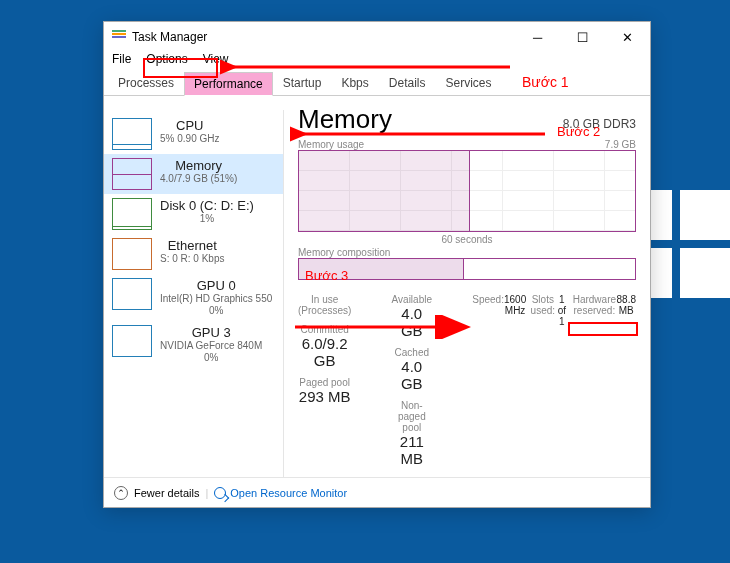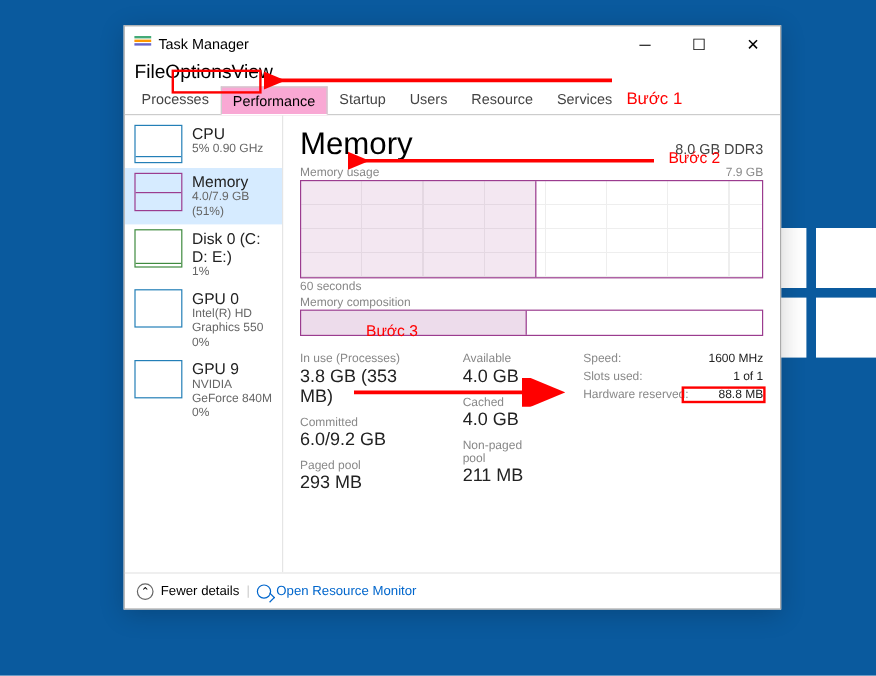--- a/index.html
+++ b/index.html
@@ -1,34 +1,34 @@
 <!DOCTYPE html>
 <html><head>
 <meta charset="utf-8">
 <style>
 * { box-sizing: border-box; margin: 0; padding: 0; font-family: "Segoe UI", Tahoma, sans-serif; }
 body { width: 730px; height: 563px; background: #0a5a9e; position: relative; overflow: hidden; }
 .wallpaper-logo { position: absolute; right: 0; top: 190px; display: grid; grid-template-columns: 50px 50px; grid-template-rows: 50px 50px; gap: 8px; }
 .wallpaper-logo div { background: #fff; }
-.window { position: absolute; left: 103px; top: 21px; width: 548px; height: 487px; background: #fff; border: 1px solid #aaa; display: flex; flex-direction: column; box-shadow: 0 4px 20px rgba(0,0,0,.2); }
+.window { position: absolute; left: 103px; top: 21px; width: 548px; height: 487px; background: #fff; border: 1px solid #aaa; display: flex; flex-direction: column; box-shadow: 0 4px 20px rgba(0,0,0,.2); text-align: center; }
 .titlebar { height: 30px; display: flex; align-items: center; padding-left: 8px; }
 .titlebar-icon { width: 14px; height: 14px; margin-right: 6px; display: flex; flex-direction: column; gap: 1px; }
 .titlebar-icon span { display: block; height: 2px; background: #4a7; }
 .titlebar-icon span:nth-child(2) { background: #f90; }
 .titlebar-icon span:nth-child(3) { background: #66c; }
 .titlebar-title { font-size: 12px; }
 .winbtns { margin-left: auto; display: flex; }
 .winbtn { width: 45px; height: 30px; display: flex; align-items: center; justify-content: center; font-size: 13px; color: #000; cursor: pointer; }
-.menubar { height: 20px; display: flex; padding-left: 8px; gap: 0; font-size: 16px; }
+.menubar { height: 20px; display: flex; padding-left: 8px; gap: 15px; font-size: 12px; }
 .menubar span { cursor: pointer; }
 .tabs { height: 24px; display: flex; border-bottom: 1px solid #ccc; padding-left: 4px; font-size: 12px; align-items: flex-end; }
 .tab { padding: 4px 9px; border: 1px solid transparent; cursor: pointer; color: #444; }
 .tab.active { border: 1px solid #ccc; border-bottom: 1px solid #fff; margin-bottom: -1px; background: #f9a8d4; color: #000; }
 .content { flex: 1; display: flex; overflow: hidden; }
-.sidebar { width: 132px; border-right: 1px solid #e5e5e5; overflow-y: auto; padding-top: 4px; }
+.sidebar { width: 180px; border-right: 1px solid #e5e5e5; overflow-y: auto; padding-top: 4px; margin-top: 14px; }
 .side-item { display: flex; padding: 4px 8px; gap: 8px; cursor: pointer; }
 .side-item.selected { background: #d6ebff; }
 .mini-graph { width: 40px; height: 32px; border: 1px solid; flex-shrink: 0; position: relative; }
 .mini-graph.cpu { border-color: #237fb7; }
 .mini-graph.mem { border-color: #9b3c8f; }
 .mini-graph.disk { border-color: #3f8b3f; }
 .mini-graph.eth { border-color: #c76b2e; }
 .mini-graph.gpu { border-color: #237fb7; }
 .mg-fill { position: absolute; bottom: 0; left: 0; right: 0; background: #d6ebff; }
 .mg-line { position: absolute; left: 0; right: 0; height: 1px; }
@@ -42,21 +42,21 @@
 .graph-label { font-size: 10px; color: #888; display: flex; justify-content: space-between; margin-top: 4px; }
 .graph { border: 1px solid #9b3c8f; height: 82px; width: 100%; background: repeating-linear-gradient(to bottom, transparent 0, transparent 19px, #eee 19px, #eee 20px), repeating-linear-gradient(to right, transparent 0, transparent 50px, #eee 50px, #eee 51px); position: relative; }
 .graph-used { position: absolute; top: 0; bottom: 0; left: 0; width: 51%; background: rgba(155,60,143,.12); border-right: 1px solid #9b3c8f; }
 .below-graph { font-size: 10px; color: #888; margin-top: 2px; }
 .comp-graph { border: 1px solid #9b3c8f; height: 22px; width: 100%; position: relative; }
 .comp-used { position: absolute; top: 0; bottom: 0; left: 0; width: 49%; background: rgba(155,60,143,.18); border-right: 1px solid #9b3c8f; }
 .stats { display: flex; margin-top: 14px; gap: 40px; }
 .stat-col { display: flex; flex-direction: column; gap: 8px; }
 .stat-block .sl { font-size: 10px; color: #888; }
 .stat-block .sv { font-size: 15px; color: #222; }
-.spec-col { font-size: 10px; display: flex; flex-direction: column; gap: 4px; min-width: 150px; }
+.spec-col { font-size: 10px; display: flex; flex-direction: row; gap: 4px; min-width: 150px; }
 .spec-row { display: flex; justify-content: space-between; }
 .spec-row .k { color: #888; }
 .spec-row .v { color: #222; }
 .footer { height: 30px; border-top: 1px solid #e5e5e5; display: flex; align-items: center; padding-left: 10px; gap: 6px; font-size: 11px; }
 .fewer-icon { width: 14px; height: 14px; border: 1px solid #666; border-radius: 50%; display: flex; align-items: center; justify-content: center; font-size: 9px; }
 .sep { color: #ccc; }
 .orm { color: #0066cc; display: flex; align-items: center; gap: 4px; cursor: pointer; }
 .orm-icon { width: 12px; height: 12px; border: 1.5px solid #0066cc; border-radius: 50%; position: relative; }
 .orm-icon::after { content: ""; position: absolute; width: 5px; height: 5px; border-right: 1.5px solid #0066cc; border-bottom: 1.5px solid #0066cc; transform: rotate(-45deg); bottom: -3px; right: -3px; }
 
@@ -93,22 +93,22 @@
   </div>
   <div class="menubar">
     <span>File</span>
     <span>Options</span>
     <span>View</span>
   </div>
   <div class="tabs">
     <div class="tab">Processes</div>
     <div class="tab active">Performance</div>
     <div class="tab">Startup</div>
-    <div class="tab">Users</div>
-    <div class="tab">Resource</div>
+    <div class="tab">Kbps</div>
+    <div class="tab">Details</div>
     <div class="tab">Services</div>
   </div>
   <div class="content">
     <div class="sidebar">
       <div class="side-item">
         <div class="mini-graph cpu">
             <div class="mg-line" style="bottom:4px;background:#237fb7"></div>
           </div>
         <div class="side-text">
             <span class="side-title">CPU</span>
@@ -127,31 +127,40 @@
       <div class="side-item">
         <div class="mini-graph disk">
             <div class="mg-line" style="bottom:2px;background:#3f8b3f"></div>
           </div>
         <div class="side-text">
             <span class="side-title">Disk 0 (C: D: E:)</span>
             <span class="side-sub">1%</span>
           </div>
       </div>
       <div class="side-item">
+        <div class="mini-graph eth">
+            <div class="mg-fill" style="height:0"></div>
+          </div>
+        <div class="side-text">
+            <span class="side-title">Ethernet</span>
+            <span class="side-sub">S: 0 R: 0 Kbps</span>
+          </div>
+      </div>
+      <div class="side-item">
         <div class="mini-graph gpu"></div>
         <div class="side-text">
             <span class="side-title">GPU 0</span>
             <span class="side-sub">Intel(R) HD Graphics 550</span>
             <span class="side-sub">0%</span>
           </div>
       </div>
       <div class="side-item">
         <div class="mini-graph gpu"></div>
         <div class="side-text">
-            <span class="side-title">GPU 9</span>
+            <span class="side-title">GPU 3</span>
             <span class="side-sub">NVIDIA GeForce 840M</span>
             <span class="side-sub">0%</span>
           </div>
       </div>
     </div>
     <div class="pane">
       <div class="pane-head">
         <span class="pane-title">Memory</span>
         <span class="pane-subtitle">8.0 GB DDR3</span>
       </div>
@@ -166,21 +175,20 @@
       <div class="graph-label" style="margin-top:2px">
           <span>Memory composition</span>
         </div>
       <div class="comp-graph">
           <div class="comp-used"></div>
         </div>
       <div class="stats">
         <div class="stat-col">
           <div class="stat-block">
               <div class="sl">In use (Processes)</div>
-              <div class="sv">3.8 GB (353 MB)</div>
             </div>
           <div class="stat-block">
               <div class="sl">Committed</div>
               <div class="sv">6.0/9.2 GB</div>
             </div>
           <div class="stat-block">
               <div class="sl">Paged pool</div>
               <div class="sv">293 MB</div>
             </div>
         </div>

